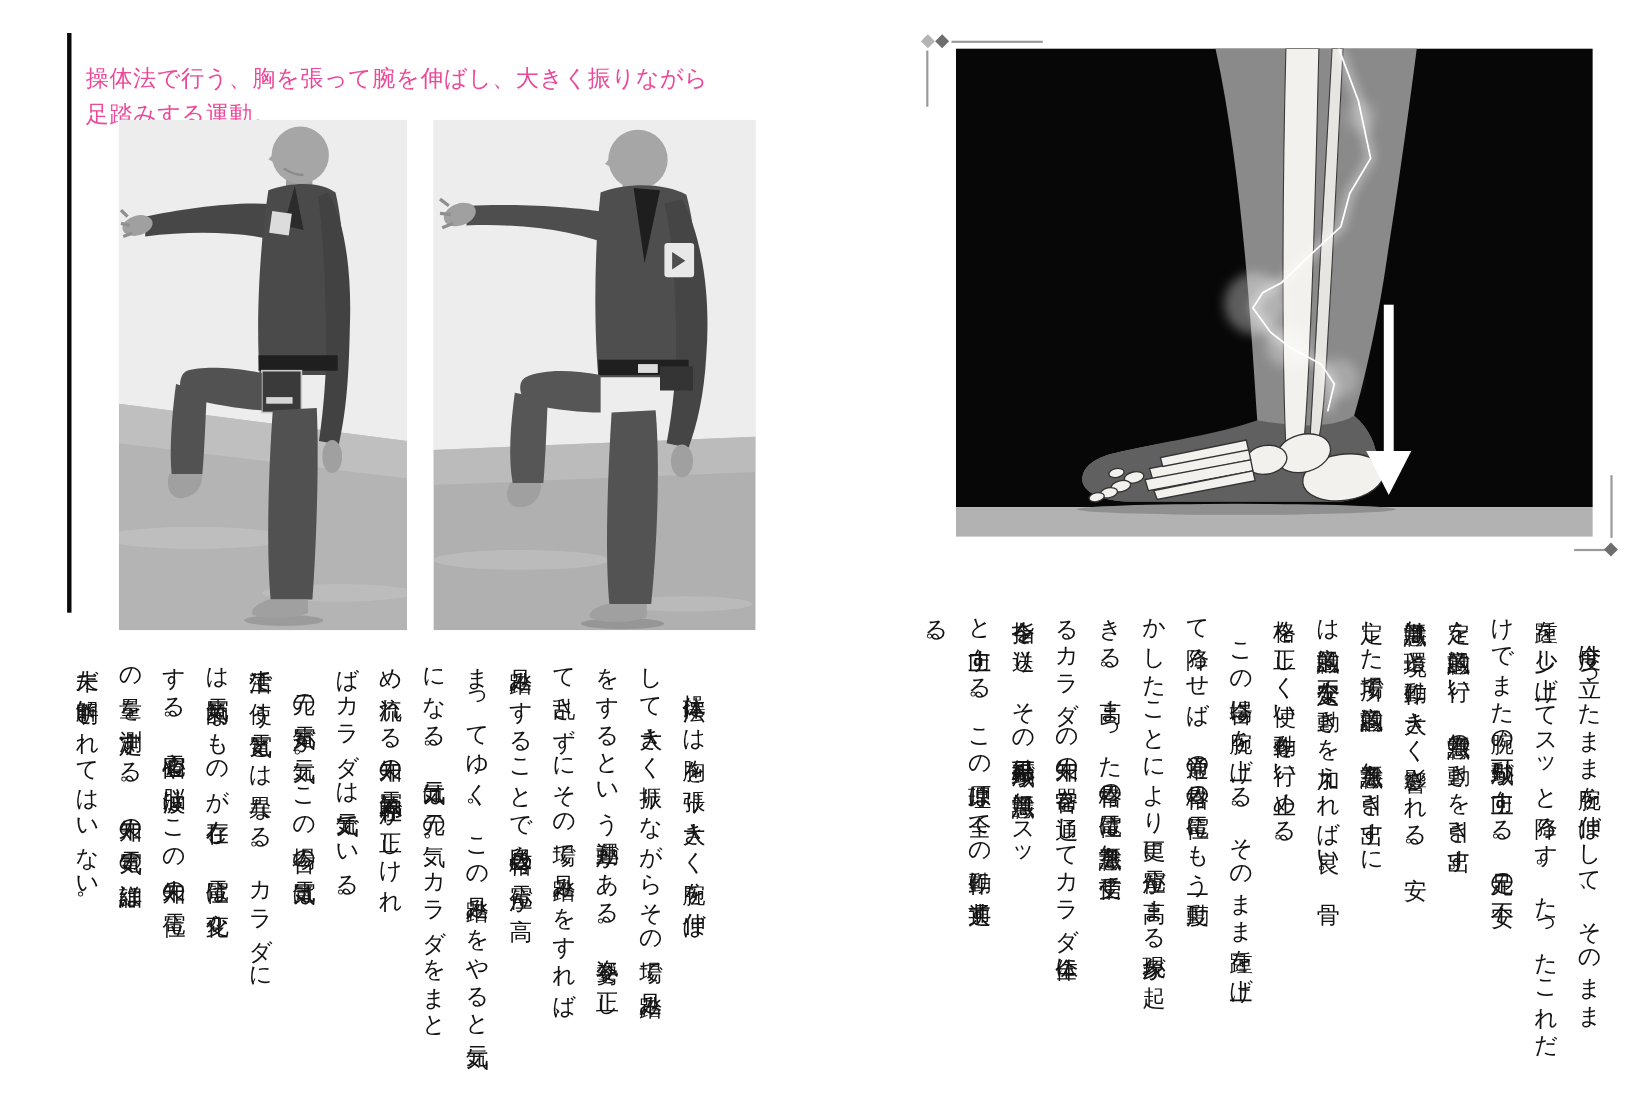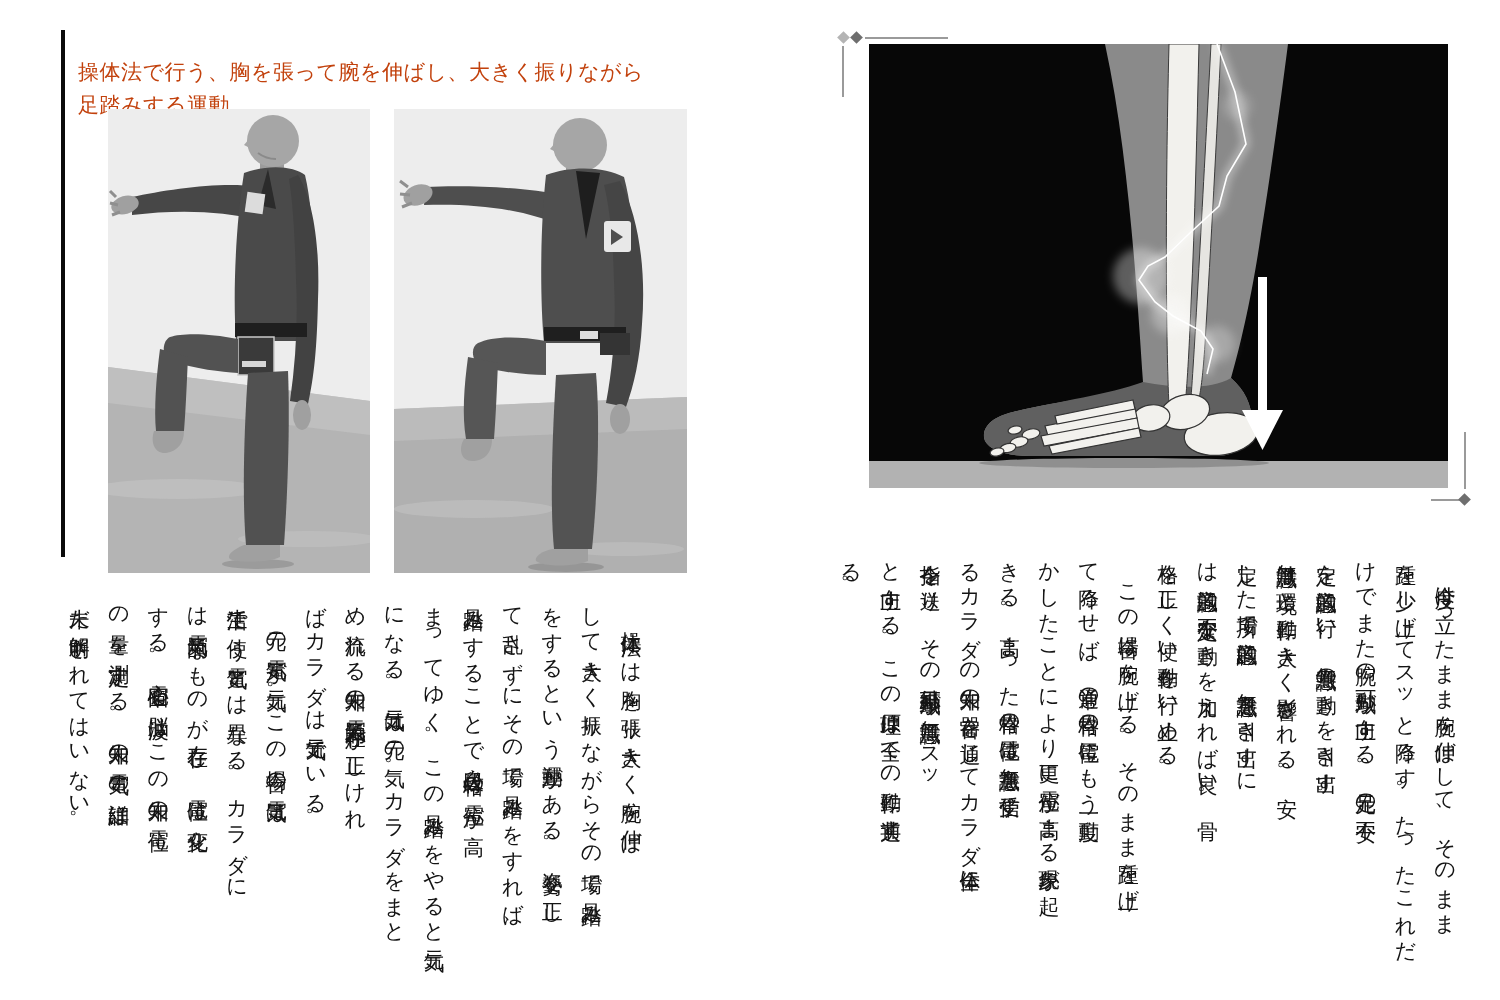--- a/index.html
+++ b/index.html
@@ -7,21 +7,21 @@
     width:1500px;height:1000px;position:relative;overflow:hidden;
     background:#ffffff;color:#111;
     font-family:"Liberation Serif","DejaVu Serif",serif;
   }
   .abs{position:absolute;}
   
   .caption-bar{left:61px;top:30px;width:4px;height:527px;background:#0a0a0a;}
   .caption{
     left:78px;top:34px;width:582px;
     font-family:"Liberation Sans","DejaVu Sans",sans-serif;
-    font-size:21px;line-height:33px;letter-spacing:0.5px;color:#c2410c;
+    font-size:21px;line-height:33px;letter-spacing:0.5px;color:#ec4899;
   }
   
   .photo{display:block;background:#ededed;overflow:hidden;}
   .photo-a{left:68px;top:93px;width:262px;height:464px;}
   .photo-b{left:354px;top:93px;width:293px;height:464px;}
   
   .vtext{
     writing-mode:vertical-rl;text-orientation:mixed;
     font-size:21px;color:#141414;
   }

